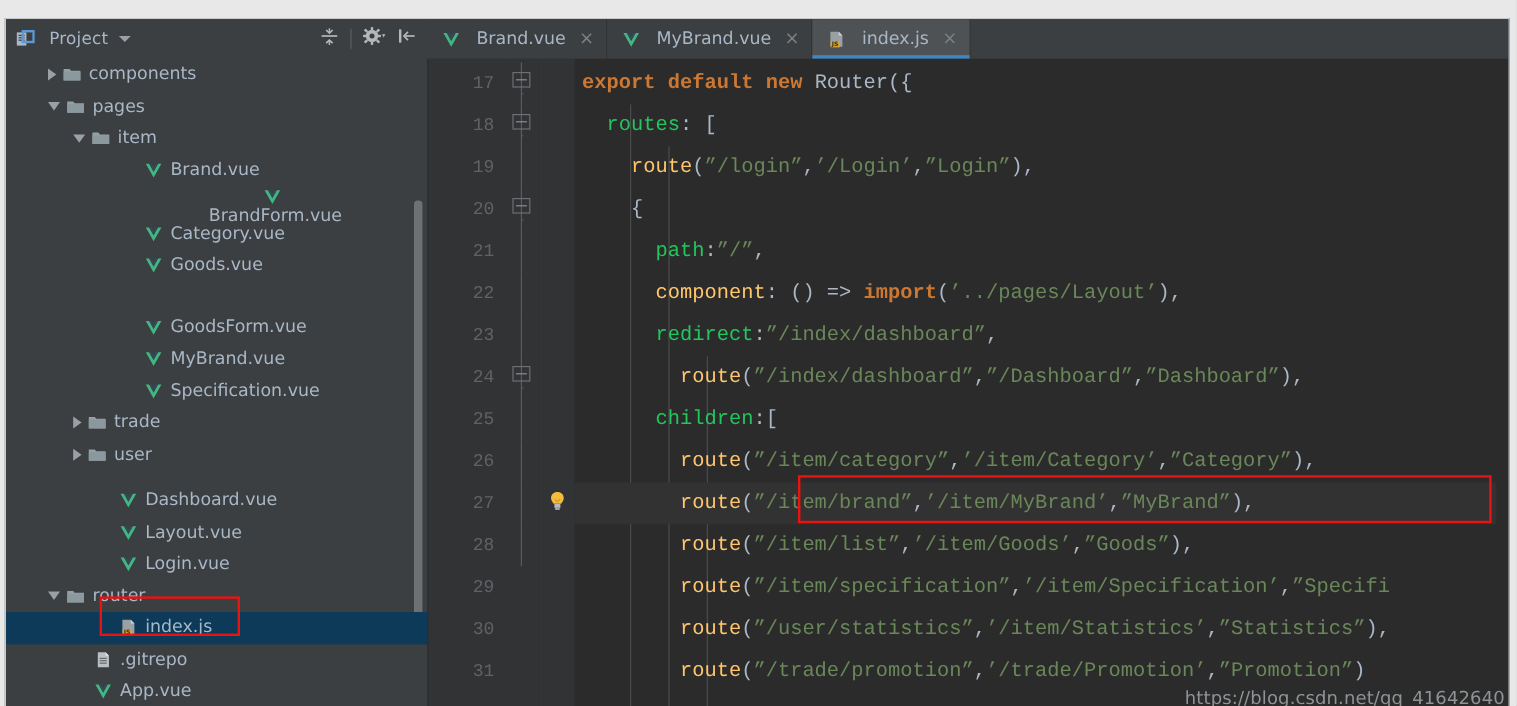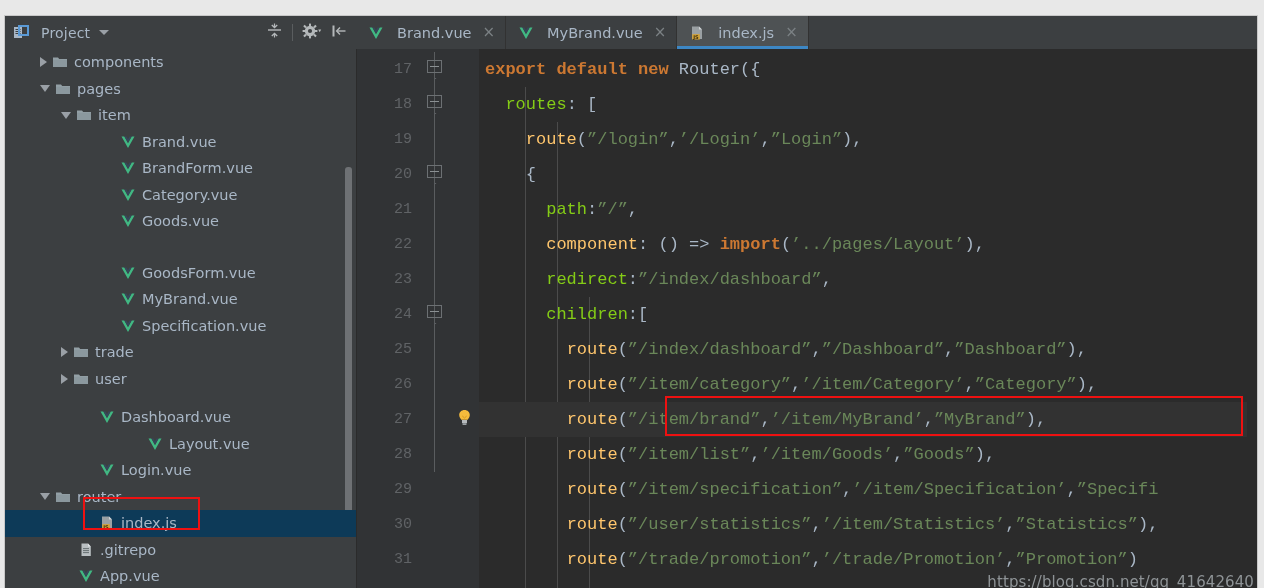--- a/index.html
+++ b/index.html
@@ -106,21 +106,21 @@
   .cl.cur{background:#323232;}
 
   .ind{
     position:absolute;top:0;bottom:0;width:1px;background:#4b4b4b;z-index:0;
   }
 
   
   .kw{color:#cc7832;font-weight:bold;}
   .fn{color:#ffc66d;}
   .str{color:#6a8759;}
-  .prop{color:#84cc16;}
+  .prop{color:#22c55e;}
   .cls{color:#a9b7c6;}
   .pn{color:#a9b7c6;}
 
   .redbox{
     position:absolute;border:2px solid #ee1111;box-sizing:border-box;pointer-events:none;
   }
 
   .watermark{
     position:absolute;right:3px;bottom:1px;color:#8e9396;font-size:15px;
     font-family:"DejaVu Sans",sans-serif;letter-spacing:.1px;
@@ -261,21 +261,21 @@
         <div class="row" style="padding-left: 98px;">
           <span class="arrow none"></span>
           <span class="ico">
             <svg width="16" height="16" viewBox="0 0 16 16">
               <path d="M1.5 2.5 L8 14 L14.5 2.5 L11.8 2.5 L8 9.3 L4.2 2.5 Z" fill="#41b883"></path>
               <path d="M4.6 2.5 L8 8.5 L11.4 2.5 L9.6 2.5 L8 5.4 L6.4 2.5 Z" fill="#35495e"></path>
             </svg>
           </span>
           <span>Brand.vue</span>
         </div>
-        <div class="row" style="padding-left: 98px;">
+        <div class="row" style="padding-left: 98px; flex-direction: column;">
           <span class="arrow none"></span>
           <span class="ico">
             <svg width="16" height="16" viewBox="0 0 16 16">
               <path d="M1.5 2.5 L8 14 L14.5 2.5 L11.8 2.5 L8 9.3 L4.2 2.5 Z" fill="#41b883"></path>
               <path d="M4.6 2.5 L8 8.5 L11.4 2.5 L9.6 2.5 L8 5.4 L6.4 2.5 Z" fill="#35495e"></path>
             </svg>
           </span>
           <span>BrandForm.vue</span>
         </div>
         <div class="row" style="padding-left: 98px;">
@@ -351,21 +351,21 @@
         <div class="row" style="padding-left: 77px; margin-top: 12px;">
           <span class="arrow none"></span>
           <span class="ico">
             <svg width="16" height="16" viewBox="0 0 16 16">
               <path d="M1.5 2.5 L8 14 L14.5 2.5 L11.8 2.5 L8 9.3 L4.2 2.5 Z" fill="#41b883"></path>
               <path d="M4.6 2.5 L8 8.5 L11.4 2.5 L9.6 2.5 L8 5.4 L6.4 2.5 Z" fill="#35495e"></path>
             </svg>
           </span>
           <span>Dashboard.vue</span>
         </div>
-        <div class="row" style="padding-left: 77px; margin-left: 48px;">
+        <div class="row" style="padding-left: 77px;">
           <span class="arrow none"></span>
           <span class="ico">
             <svg width="16" height="16" viewBox="0 0 16 16">
               <path d="M1.5 2.5 L8 14 L14.5 2.5 L11.8 2.5 L8 9.3 L4.2 2.5 Z" fill="#41b883"></path>
               <path d="M4.6 2.5 L8 8.5 L11.4 2.5 L9.6 2.5 L8 5.4 L6.4 2.5 Z" fill="#35495e"></path>
             </svg>
           </span>
           <span>Layout.vue</span>
         </div>
         <div class="row" style="padding-left: 77px;">
@@ -541,22 +541,22 @@
           <div class="ind" style="left: 110px; top: 248px; bottom: 0px;"></div>
           <div class="ind" style="left: 78px; top: 73px; bottom: 0px;"></div>
           <div class="ind" style="left: 46px; top: 38px; bottom: 0px;"></div>
         <div class="cl"><span class="kw">export</span><span class="pn"> </span><span class="kw">default</span><span class="pn"> </span><span class="kw">new</span><span class="pn"> </span><span class="cls">Router</span><span class="pn">({</span></div>
           <div class="cl"><span class="pn">  </span><span class="prop">routes</span><span class="pn">: [</span></div>
           <div class="cl"><span class="pn">    </span><span class="fn">route</span><span class="pn">(</span><span class="str">”/login”</span><span class="pn">,</span><span class="str">’/Login’</span><span class="pn">,</span><span class="str">”Login”</span><span class="pn">),</span></div>
           <div class="cl"><span class="pn">    {</span></div>
           <div class="cl"><span class="pn">      </span><span class="prop">path</span><span class="pn">:</span><span class="str">”/”</span><span class="pn">,</span></div>
           <div class="cl"><span class="pn">      </span><span class="fn">component</span><span class="pn">: () =&gt; </span><span class="kw">import</span><span class="pn">(</span><span class="str">’../pages/Layout’</span><span class="pn">),</span></div>
           <div class="cl"><span class="pn">      </span><span class="prop">redirect</span><span class="pn">:</span><span class="str">”/index/dashboard”</span><span class="pn">,</span></div>
+          <div class="cl"><span class="pn">        </span><span class="fn">route</span><span class="pn">(</span><span class="str">”/index/dashboard”</span><span class="pn">,</span><span class="str">”/Dashboard”</span><span class="pn">,</span><span class="str">”Dashboard”</span><span class="pn">),</span></div>
           <div class="cl"><span class="pn">      </span><span class="prop">children</span><span class="pn">:[</span></div>
-          <div class="cl"><span class="pn">        </span><span class="fn">route</span><span class="pn">(</span><span class="str">”/index/dashboard”</span><span class="pn">,</span><span class="str">”/Dashboard”</span><span class="pn">,</span><span class="str">”Dashboard”</span><span class="pn">),</span></div>
           <div class="cl"><span class="pn">        </span><span class="fn">route</span><span class="pn">(</span><span class="str">”/item/category”</span><span class="pn">,</span><span class="str">’/item/Category’</span><span class="pn">,</span><span class="str">”Category”</span><span class="pn">),</span></div>
           <div class="cl cur"><span class="pn">        </span><span class="fn">route</span><span class="pn">(</span><span class="str">”/item/brand”</span><span class="pn">,</span><span class="str">’/item/MyBrand’</span><span class="pn">,</span><span class="str">”MyBrand”</span><span class="pn">),</span></div>
           <div class="cl"><span class="pn">        </span><span class="fn">route</span><span class="pn">(</span><span class="str">”/item/list”</span><span class="pn">,</span><span class="str">’/item/Goods’</span><span class="pn">,</span><span class="str">”Goods”</span><span class="pn">),</span></div>
           <div class="cl"><span class="pn">        </span><span class="fn">route</span><span class="pn">(</span><span class="str">”/item/specification”</span><span class="pn">,</span><span class="str">’/item/Specification’</span><span class="pn">,</span><span class="str">”Specifi</span></div>
           <div class="cl"><span class="pn">        </span><span class="fn">route</span><span class="pn">(</span><span class="str">”/user/statistics”</span><span class="pn">,</span><span class="str">’/item/Statistics’</span><span class="pn">,</span><span class="str">”Statistics”</span><span class="pn">),</span></div>
           <div class="cl"><span class="pn">        </span><span class="fn">route</span><span class="pn">(</span><span class="str">”/trade/promotion”</span><span class="pn">,</span><span class="str">’/trade/Promotion’</span><span class="pn">,</span><span class="str">”Promotion”</span><span class="pn">)</span></div>
           <div class="redbox" style="left:186px;top:347px;width:578px;height:40px;"></div>
       </div>
       <div class="ed-scroll"></div>
       <div class="watermark">https://blog.csdn.net/qq_41642640</div>

